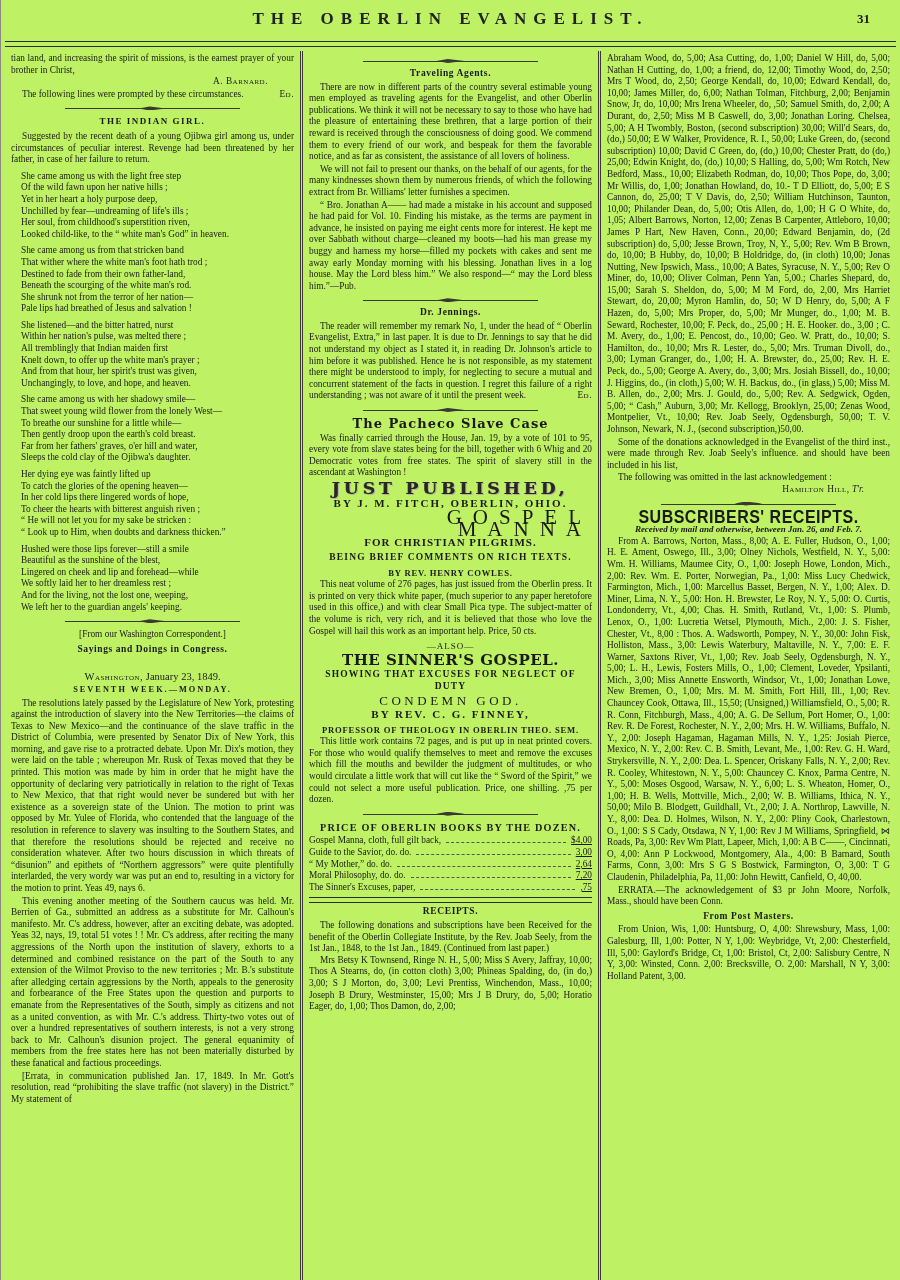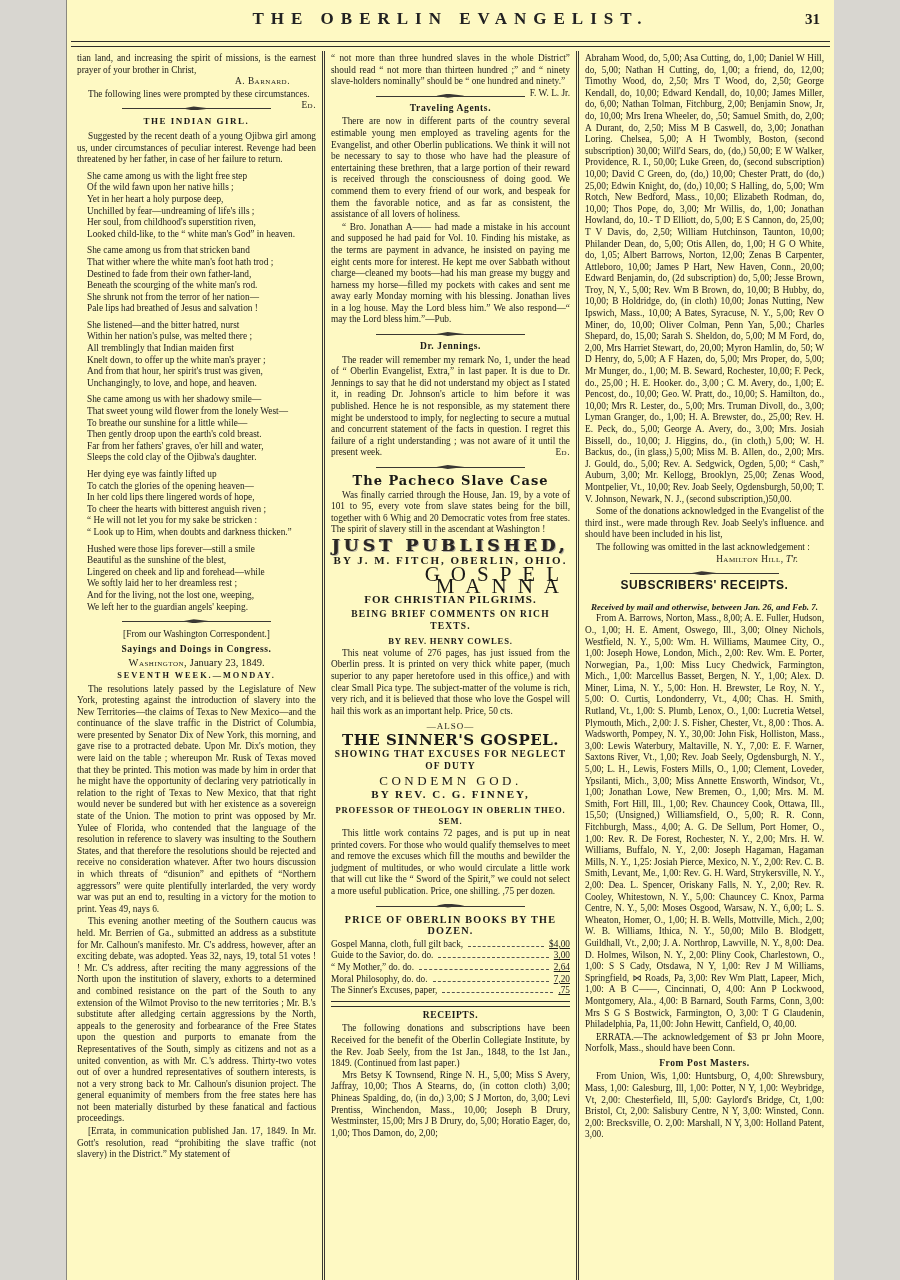--- a/index.html
+++ b/index.html
@@ -1,27 +1,27 @@
 <!DOCTYPE html>
 <html><head>
 <meta charset="utf-8">
 <style>
   html,body{margin:0;padding:0;background:#d8d6d0;}
   .page{
-    position:relative;width:768px;height:1280px;margin:0 auto;
-    background:#fef9c3;color:#1b1a18;box-sizing:border-box;
+    position:relative;width:900px;height:1280px;margin:0 auto;
+    background:#bef264;color:#1b1a18;box-sizing:border-box;
     font-family:"Liberation Serif","DejaVu Serif",serif;
     overflow:hidden;border-left:1px solid #8a887f;
   }
   .masthead{position:relative;text-align:center;padding-top:9px;height:29px;}
   .masthead .title{
     font-size:17px;font-weight:bold;letter-spacing:7px;color:#222;
   }
   .masthead .pageno{
-    position:absolute;right:14px;top:11px;font-size:15px;font-weight:bold;
+    position:absolute;right:30px;top:11px;font-size:13px;font-weight:bold;
   }
   .head-rule{height:4px;border-top:1.5px solid #2e2c28;border-bottom:1px solid #2e2c28;margin:3px 4px 0 4px;}
   .cols{display:flex;height:1234px;padding:4px 4px 0 4px;box-sizing:border-box;}
   .col{flex:1 1 0;padding:2px 6px 0 6px;overflow:hidden;
        font-size:9.3px;line-height:11.6px;text-align:justify;}
   .col.mid,.col.right{border-left:3px double #3a3833;}
   p{margin:0;}
   .para{text-indent:11px;}
   .tight{margin-top:1px;}
   .sig-line{text-align:right;padding-right:26px;}
@@ -31,21 +31,21 @@
   .art-head{font-weight:bold;text-align:center;margin:3px 0 2px 0;font-size:9.5px;letter-spacing:.6px;}
   .art-head-caps{font-weight:bold;text-align:center;margin:4px 0 2px 0;font-size:9px;letter-spacing:1.5px;}
   .display-head{font-family:"DejaVu Serif",serif;font-weight:bold;font-size:13px;
     text-align:center;letter-spacing:1px;margin:4px 0 3px 0;}
   .stanza{white-space:pre-line;margin:5px 0 0 10px;text-align:left;}
   .preface{margin-top:3px;}
   .divider{position:relative;height:7px;margin:5px auto 3px auto;width:62%;}
   .divider:before{content:"";position:absolute;left:0;right:0;top:3px;border-top:1px solid #3a3833;}
   .divider:after{content:"";position:absolute;left:50%;top:1px;margin-left:-14px;
     width:28px;height:4px;background:#3a3833;clip-path:polygon(0 50%,40% 0,100% 50%,40% 100%);}
-  .dateline{text-align:center;font-size:10.5px;margin-top:2px;}
+  .dateline{text-align:center;font-size:10.5px;margin-top:16px;}
   .week-line{text-align:center;font-size:8.3px;letter-spacing:2px;font-variant:small-caps;font-weight:bold;margin:1px 0 2px 0;}
   .corr-line{text-align:center;margin-top:4px;}
   
   .ad{margin-top:2px;}
   .ad-just{font-family:"DejaVu Serif",serif;text-align:center;font-size:17px;font-weight:bold;
     letter-spacing:4px;color:#2a2723;text-shadow:1px 1px 0 #b5b0a2,-0.5px -0.5px 0 #57524a;margin-top:4px;}
   .ad-by{font-weight:bold;text-align:center;font-size:11px;letter-spacing:2px;margin-top:3px;}
   .ad-title{font-size:21px;text-align:right;letter-spacing:11px;margin-top:3px;font-weight:normal;}
   .ad-sub{font-size:11px;text-align:center;letter-spacing:1px;margin-top:2px;font-weight:bold;font-variant:small-caps;}
   .ad-line{font-size:9.5px;font-weight:bold;text-align:center;letter-spacing:1.2px;margin-top:3px;}
@@ -53,21 +53,21 @@
   .ad-also{text-align:center;font-size:9px;letter-spacing:1px;margin:4px 0 1px 0;}
   .ad-title2{font-family:"DejaVu Serif",serif;font-size:15px;font-weight:bold;text-align:center;letter-spacing:.5px;margin-top:2px;}
   .ad-condemn{font-size:13px;text-align:center;letter-spacing:3.5px;margin-top:2px;}
   .price-head{font-weight:bold;font-size:10.2px;text-align:center;letter-spacing:1.2px;margin:4px 0 2px 0;}
   .price-row{display:flex;align-items:baseline;text-indent:0;}
   .price-row .item{white-space:nowrap;}
   .price-row .leader{flex:1;border-bottom:1px dashed #555;margin:0 5px 3px 5px;min-width:10px;}
   .price-row .price{white-space:nowrap;text-decoration:underline;}
   .bottom-rule{height:4px;border-top:1px solid #2e2c28;border-bottom:1.5px solid #2e2c28;margin-top:4px;}
   .sub-head{font-family:"Liberation Sans","DejaVu Sans",sans-serif;font-weight:bold;
-    font-size:12px;text-align:center;letter-spacing:.5px;margin:3px 0 10px 0;transform:scaleY(1.1);}
+    font-size:16px;text-align:center;letter-spacing:.5px;margin:3px 0 2px 0;transform:scaleY(1.1);}
   .ital{font-style:italic;}
   .list-para{text-indent:11px;}
 </style>
 </head>
 <body>
 
 <div class="page">
 
   <div class="masthead">
     <span class="title">THE OBERLIN EVANGELIST.</span>
@@ -128,26 +128,26 @@
       <p class="corr-line">[From our Washington Correspondent.]</p>
       <p class="art-head">Sayings and Doings in Congress.</p>
       <p class="dateline"><span class="smallcaps">Washington,</span><span> January 23, 1849.</span></p>
       <p class="week-line">SEVENTH WEEK.—MONDAY.</p>
       <p class="para">The resolutions lately passed by the Legislature of New York, protesting against the introduction of slavery into the New Territories—the claims of Texas to New Mexico—and the continuance of the slave traffic in the District of Columbia, were presented by Senator Dix of New York, this morning, and gave rise to a protracted debate.  Upon Mr. Dix's motion, they were laid on the table ; whereupon Mr. Rusk of Texas moved that they be printed.  This motion was made by him in order that he might have the opportunity of declaring very patriotically in relation to the right of Texas to New Mexico, that that right would never be sundered but with her existence as a sovereign state of the Union.  The motion to print was opposed by Mr. Yulee of Florida, who contended that the language of the resolution in reference to slavery was insulting to the Southern States, and that therefore the resolutions should be rejected and receive no consideration whatever.  After two hours discussion in which threats of “disunion” and epithets of “Northern aggressors” were quite plentifully interlarded, the very wordy war was put an end to, resulting in a victory for the motion to print.  Yeas 49, nays 6.</p>
       <p class="para tight">This evening another meeting of the Southern caucus was held.  Mr. Berrien of Ga., submitted an address as a substitute for Mr. Calhoun's manifesto.  Mr. C's address, however, after an exciting debate, was adopted. Yeas 32, nays, 19, total 51 votes ! !  Mr. C's address, after reciting the many aggressions of the North upon the institution of slavery, exhorts to a determined and combined resistance on the part of the South to any extension of the Wilmot Proviso to the new territories ; Mr. B.'s substitute after alledging certain aggressions by the North, appeals to the generosity and forbearance of the Free States upon the question and purports to emanate from the Representatives of the South, simply as citizens and not as a united convention, as with Mr. C.'s address. Thirty-two votes out of over a hundred representatives of southern interests, is not a very strong back to Mr. Calhoun's disunion project.  The general equanimity of members from the free states here has not been materially disturbed by these fanatical and factious proceedings.</p>
       <p class="para tight">[Errata, in communication published Jan. 17, 1849. In Mr. Gott's resolution, read “prohibiting the slave traffic (not slavery) in the District.”  My statement of</p>
     </div>
 
     <div class="col mid">
-      <p class="para" style="text-indent:0"><span>“ not more than three  hundred slaves in the whole District” should read “ not more than thirteen hundred ;” and “ ninety slave-holders nominally” should be “ one hundred and ninety.”</span> <span class="sig-right">F. W. L. Jr.</span></p>
 
       <div class="divider"></div>
 
       <p class="art-head">Traveling Agents.</p>
       <p class="para">There are now in different parts of the country several estimable young men employed as traveling agents for the Evangelist, and other Oberlin publications.  We think it will not be necessary to say to those who have had the pleasure of entertaining these brethren, that a large portion of their reward is received through the consciousness of doing good.  We commend them to every friend of our work, and bespeak for them the favorable notice, and as far as consistent, the assistance of all lovers of holiness.</p>
+      <p class="para tight">We will not fail to present our thanks, on the behalf of our agents, for the many kindnesses shown them by numerous friends, of which the following extract from Br. Williams' letter furnishes a specimen.</p>
       <p class="para tight">“ Bro. Jonathan A—— had made a  mistake in his account and supposed he had paid for Vol. 10.  Finding his mistake, as the terms are payment in advance, he insisted on paying me eight cents more for interest.  He kept me over Sabbath without charge—cleaned my boots—had his man grease my buggy and harness my horse—filled my pockets with cakes and sent me away early Monday morning with his blessing.  Jonathan lives in a log house.  May the Lord bless him.”  We also respond—“ may the Lord bless him.”—Pub.</p>
 
       <div class="divider"></div>
 
       <p class="art-head">Dr. Jennings.</p>
       <p class="para"><span>The reader will remember my remark No, 1, under the head of “ Oberlin Evangelist, Extra,” in last paper. It is due to Dr. Jennings to say that he did not understand my object as I stated it, in reading Dr. Johnson's article to him before it was published.  Hence he is not responsible, as my statement there might be understood to imply, for neglecting to secure a mutual and concurrent statement of the facts in question.  I regret this failure of a right understanding ;  was not aware of it until the present week.</span> <span class="sig-right smallcaps">Ed.</span></p>
 
       <div class="divider"></div>
 
       <p class="display-head">The Pacheco Slave Case</p>

